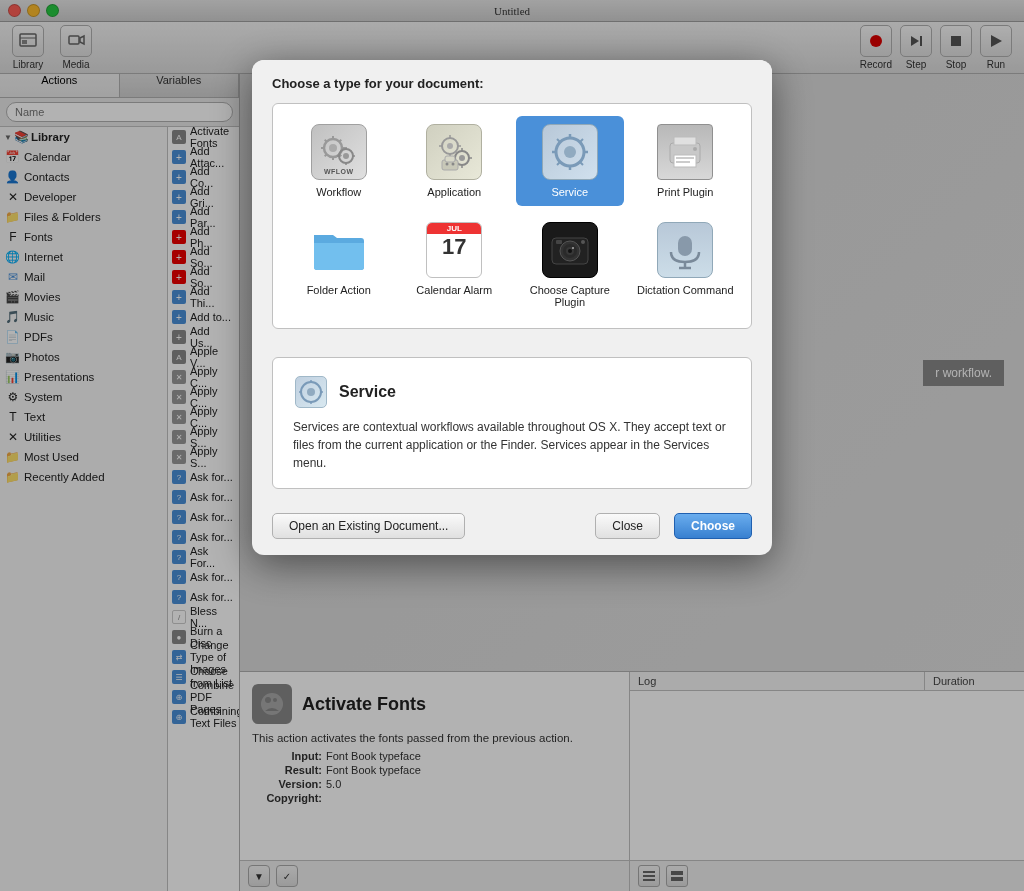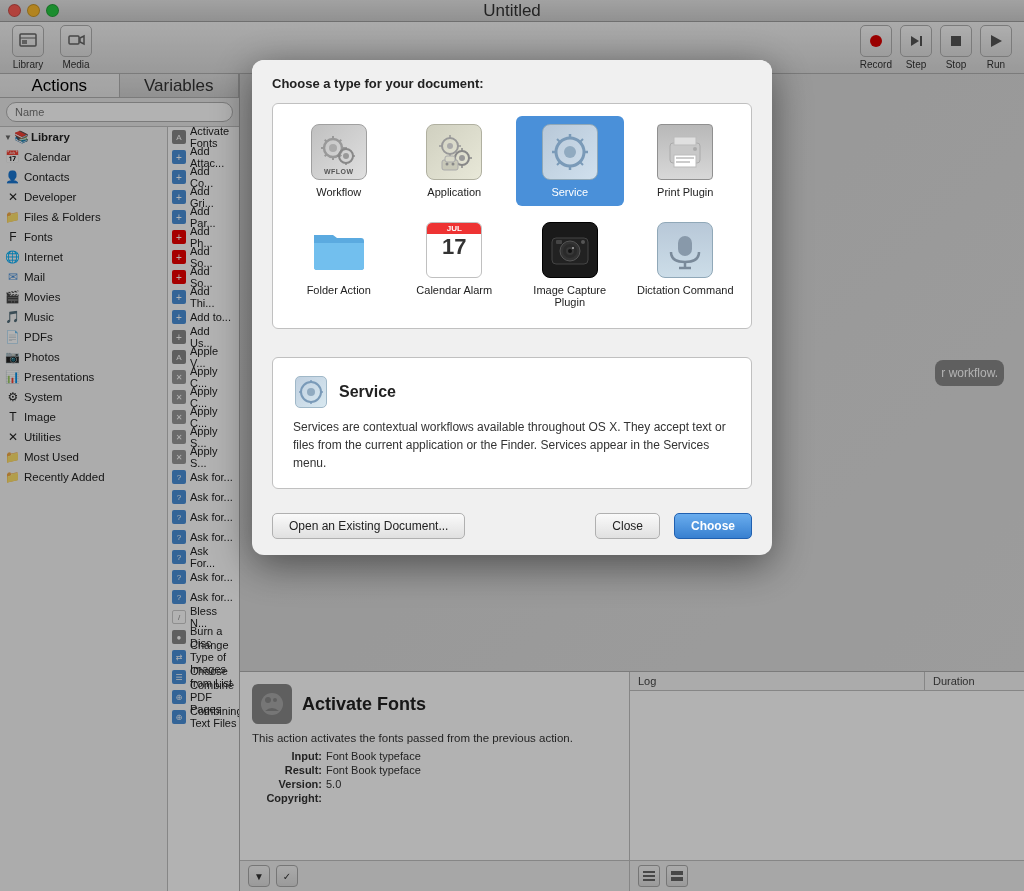--- a/index.html
+++ b/index.html
@@ -33,23 +33,24 @@
     .tb-btn {
       width: 13px; height: 13px;
       border-radius: 50%;
       border: 1px solid rgba(0,0,0,0.2);
       cursor: pointer;
     }
     .tb-close { background: #ff5f57; }
     .tb-min { background: #ffbd2e; }
     .tb-max { background: #28ca42; }
     .title-text {
-      font-size: 17px;
+      font-size: 11px;
       font-weight: 500;
       color: #333;
+      font-family: Liberation Serif, serif;
     }
 
     
     .toolbar {
       height: 52px;
       background: linear-gradient(to bottom, #f5f5f5, #dcdcdc);
       border-bottom: 1px solid #b0b0b0;
       display: flex;
       align-items: center;
       padding: 0 12px;
@@ -120,23 +121,22 @@
     }
     .tabs-bar {
       display: flex;
       background: linear-gradient(to bottom, #e0e0e0, #d0d0d0);
       border-bottom: 1px solid #b0b0b0;
       height: 24px;
     }
     .tab-btn {
       flex: 1;
       display: flex;
-      align-items: center;
-      justify-content: center;
-      font-size: 17px;
+      justify-content: center;
+      font-size: 11px;
       font-weight: 500;
       color: #333;
       cursor: pointer;
       border-right: 1px solid #b0b0b0;
     }
     .tab-btn.active {
       background: linear-gradient(to bottom, #f0f0f0, #e8e8e8);
       color: #000;
     }
     .search-bar {
@@ -240,22 +240,22 @@
       position: relative;
       overflow: hidden;
     }
     .workflow-hint {
       position: absolute;
       right: 20px;
       top: 50%;
       transform: translateY(-50%);
       background: #888;
       color: white;
-      padding: 6px 6px;
-      border-radius: 8px;
+      padding: 6px 12px;
+      border-radius: 0;
       font-size: 12px;
     }
 
     
     .bottom-section {
       display: flex;
       border-top: 1px solid #b0b0b0;
       height: 220px;
     }
     .action-info {
@@ -727,21 +727,21 @@
         <div class="sidebar-item">
           <span class="sidebar-item-icon">📊</span>
           <span>Presentations</span>
         </div>
         <div class="sidebar-item">
           <span class="sidebar-item-icon">⚙</span>
           <span>System</span>
         </div>
         <div class="sidebar-item">
           <span class="sidebar-item-icon">T</span>
-          <span>Image</span>
+          <span>Text</span>
         </div>
         <div class="sidebar-item">
           <span class="sidebar-item-icon">✕</span>
           <span>Utilities</span>
         </div>
         <div class="sidebar-item">
           <span class="sidebar-item-icon icon-mostused">📁</span>
           <span>Most Used</span>
         </div>
         <div class="sidebar-item">
@@ -1073,21 +1073,21 @@
                 <circle cx="22" cy="23" r="10" fill="#333" stroke="#555" stroke-width="1"></circle>
                 <circle cx="22" cy="23" r="7" fill="#2a2a2a"></circle>
                 <circle cx="22" cy="23" r="4" fill="#383838"></circle>
                 <circle cx="22" cy="23" r="2" fill="#111"></circle>
                 <circle cx="25" cy="20" r="1" fill="white" opacity="0.6"></circle>
                 <rect x="8" y="12" width="6" height="4" rx="1" fill="#444"></rect>
                 <circle cx="35" cy="14" r="2" fill="#555"></circle>
               </svg>
             </div>
           </div>
-          <span class="doc-type-label">Image Capture Plugin</span>
+          <span class="doc-type-label">Choose Capture Plugin</span>
         </div>
 
         <div class="doc-type-item">
           <div class="doc-type-icon">
             <div class="dictation-icon">
               <svg width="44" height="44" viewBox="0 0 44 44">
                 <rect x="15" y="8" width="14" height="20" rx="7" fill="#8899aa"></rect>
                 <path d="M8,24 Q8,34 22,34 Q36,34 36,24" fill="none" stroke="#7a8a9a" stroke-width="2.5"></path>
                 <line x1="22" y1="34" x2="22" y2="40" stroke="#7a8a9a" stroke-width="2.5"></line>
                 <line x1="16" y1="40" x2="28" y2="40" stroke="#7a8a9a" stroke-width="2.5"></line>

